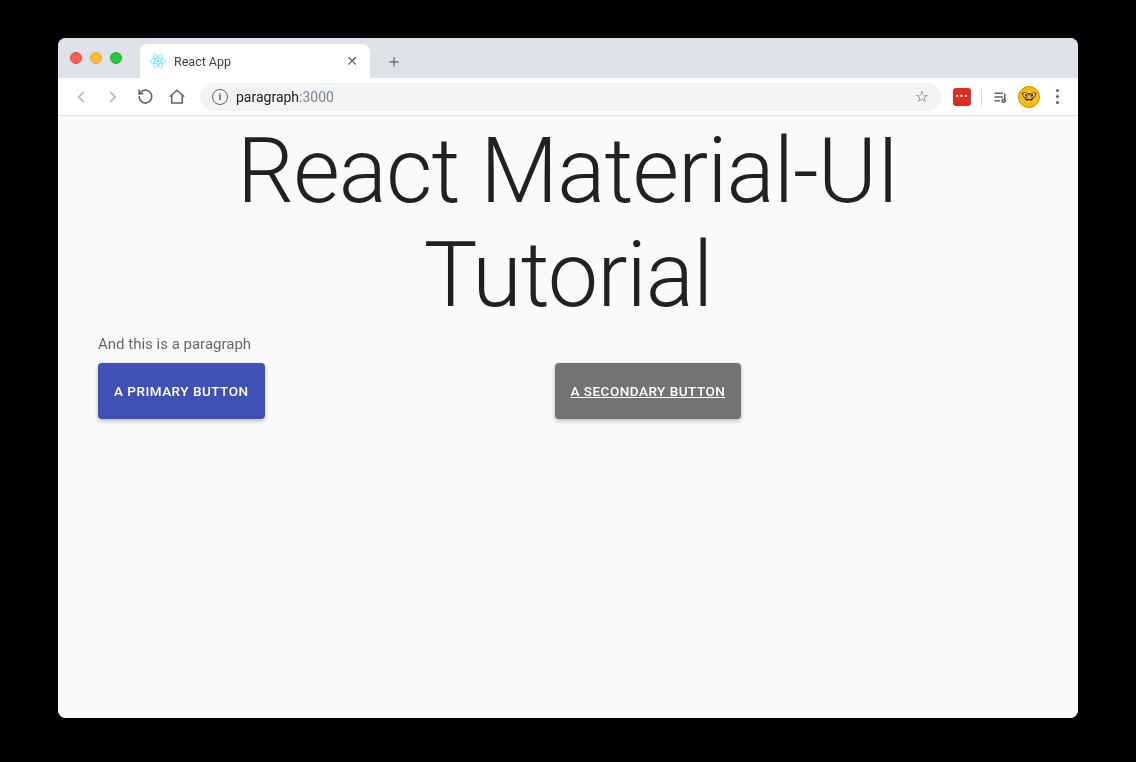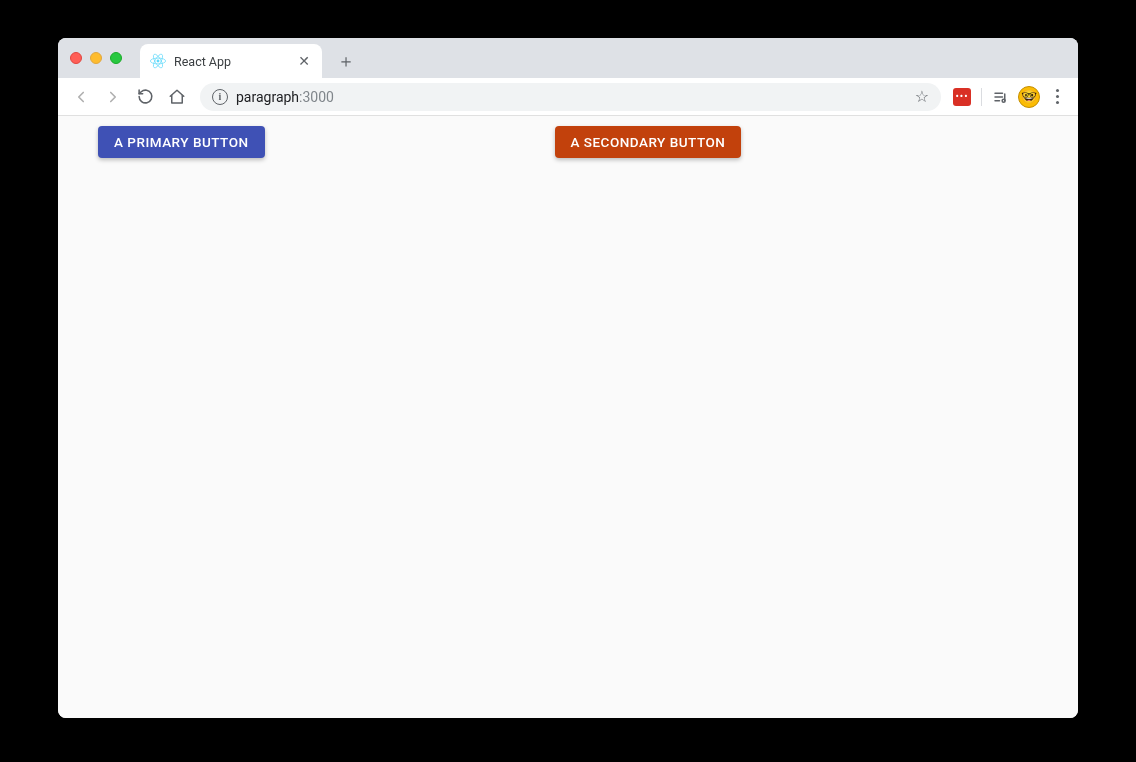--- a/index.html
+++ b/index.html
@@ -38,21 +38,21 @@
       margin-right: 18px;
       margin-bottom: 14px;
     }
     .tl { width: 12px; height: 12px; border-radius: 50%; }
     .tl-red   { background:#ff5f57; border:0.5px solid #e14640; }
     .tl-amber { background:#febc2e; border:0.5px solid #e1a73e; }
     .tl-green { background:#28c840; border:0.5px solid #1aab29; }
 
     .tab {
       height: 34px;
-      width: 182px;
+      width: 230px;
       background:#fff;
       border-top-left-radius: 8px;
       border-top-right-radius: 8px;
       display:flex;
       align-items:center;
       padding: 0 10px;
       font-size: 12.5px;
       color:#3c4043;
       position: relative;
     }
@@ -175,30 +175,30 @@
     .btn-row {
       display:flex;
       margin-top:10px;
     }
     .btn {
       border:none;
       color:#fff;
       font-size:13.5px;
       font-weight:500;
       letter-spacing:0.5px;
-      padding: 8px 16px;
+      padding: 20px 16px;
       border-radius:4px;
       text-transform:uppercase;
       box-shadow: 0 2px 4px rgba(0,0,0,0.25);
       cursor:pointer;
       font-family:inherit;
       text-align:right;
     }
     .btn-primary   { background:#3f51b5; }
-    .btn-secondary { background:#c2410c; margin-left: 290px; }
+    .btn-secondary { background:#737373; margin-left: 290px; text-decoration: underline; }
   </style>
 </head>
 <body>
 
 <div class="browser-window">
 
   <div class="tab-bar">
     <div class="traffic-lights">
       <div class="tl tl-red"></div>
       <div class="tl tl-amber"></div>
@@ -272,19 +272,21 @@
     <div class="ext-icon">
       <div class="menu-dots">
           <span></span>
           <span></span>
           <span></span>
         </div>
     </div>
   </div>
 
   <div class="viewport">
+    <h1 class="page-h1">React Material-UI Tutorial</h1>
+    <p class="page-p">And this is a paragraph</p>
     <div class="btn-row">
       <button class="btn btn-primary">A Primary Button</button>
       <button class="btn btn-secondary">A Secondary Button</button>
     </div>
   </div>
 
 </div>
 
 </body></html>

